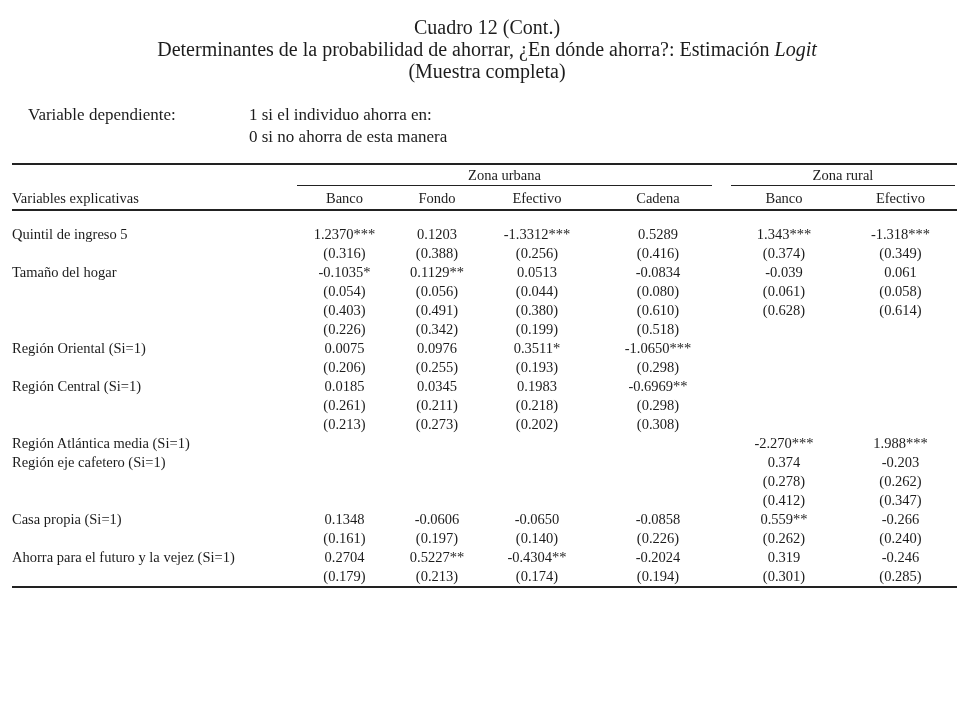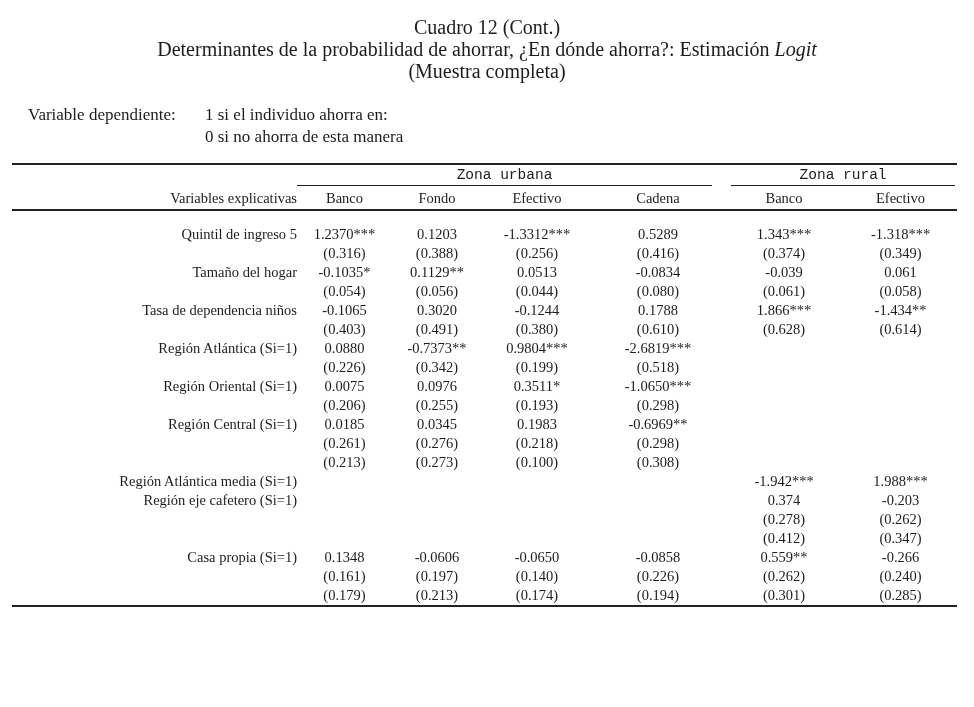--- a/index.html
+++ b/index.html
@@ -29,21 +29,21 @@
 
   .depvar-block {
     position: absolute;
     top: 104px;
     left: 28px;
     font-size: 17px;
     line-height: 22px;
   }
   .depvar-block .dv-row { display: flex; }
   .depvar-label { width: 177px; }
-  .depvar-def div { white-space: nowrap; }
+  .depvar-def div { white-space: nowrap; margin-left: 44px; }
 
   .table-wrap {
     position: absolute;
     top: 163px;
     left: 12px;
     width: 945px;
   }
   table.paper-table {
     border-collapse: collapse;
     table-layout: fixed;
@@ -61,32 +61,31 @@
   col.c-refect  { width: 113px; }
 
   th { font-weight: normal; padding: 0; }
   td { padding: 0; }
 
   tr.group-row th { height: 21px; vertical-align: bottom; }
   .spanline {
     border-bottom: 1.5px solid #222;
     line-height: 20px;
     height: 20px;
-    font-family: Liberation Mono, monospace;
   }
   th.spanner.urban .spanline { margin-right: 12px; }
   th.spanner.rural .spanline { margin-left: 7px; margin-right: 2px; }
 
   tr.colhead-row th {
     height: 23px;
     line-height: 22px;
     vertical-align: middle;
     border-bottom: 2px solid #222;
   }
-  .lbl { text-align: right; }
+  .lbl { text-align: left; }
   .num { text-align: center; }
 
   tbody tr.spacer td { height: 14px; }
   tbody td {
     height: 19px;
     line-height: 19px;
     white-space: nowrap;
   }
 </style>
 </head>
@@ -173,47 +172,29 @@
         <tr>
           <td class="lbl"></td>
           <td class="num">(0.054)</td>
           <td class="num">(0.056)</td>
           <td class="num">(0.044)</td>
           <td class="num">(0.080)</td>
           <td class="num">(0.061)</td>
           <td class="num">(0.058)</td>
         </tr>
         <tr>
-          <td class="lbl">Tasa de dependencia niños</td>
-          <td class="num">-0.1065</td>
-          <td class="num">0.3020</td>
-          <td class="num">-0.1244</td>
-          <td class="num">0.1788</td>
-          <td class="num">1.866***</td>
-          <td class="num">-1.434**</td>
-        </tr>
-        <tr>
           <td class="lbl"></td>
           <td class="num">(0.403)</td>
           <td class="num">(0.491)</td>
           <td class="num">(0.380)</td>
           <td class="num">(0.610)</td>
           <td class="num">(0.628)</td>
           <td class="num">(0.614)</td>
         </tr>
         <tr>
-          <td class="lbl">Región Atlántica (Si=1)</td>
-          <td class="num">0.0880</td>
-          <td class="num">-0.7373**</td>
-          <td class="num">0.9804***</td>
-          <td class="num">-2.6819***</td>
-          <td class="num"></td>
-          <td class="num"></td>
-        </tr>
-        <tr>
           <td class="lbl"></td>
           <td class="num">(0.226)</td>
           <td class="num">(0.342)</td>
           <td class="num">(0.199)</td>
           <td class="num">(0.518)</td>
           <td class="num"></td>
           <td class="num"></td>
         </tr>
         <tr>
           <td class="lbl">Región Oriental (Si=1)</td>
@@ -238,42 +219,42 @@
           <td class="num">0.0185</td>
           <td class="num">0.0345</td>
           <td class="num">0.1983</td>
           <td class="num">-0.6969**</td>
           <td class="num"></td>
           <td class="num"></td>
         </tr>
         <tr>
           <td class="lbl"></td>
           <td class="num">(0.261)</td>
-          <td class="num">(0.276)</td>
+          <td class="num">(0.211)</td>
           <td class="num">(0.218)</td>
           <td class="num">(0.298)</td>
           <td class="num"></td>
           <td class="num"></td>
         </tr>
         <tr>
           <td class="lbl"></td>
           <td class="num">(0.213)</td>
           <td class="num">(0.273)</td>
-          <td class="num">(0.100)</td>
+          <td class="num">(0.202)</td>
           <td class="num">(0.308)</td>
           <td class="num"></td>
           <td class="num"></td>
         </tr>
         <tr>
           <td class="lbl">Región Atlántica media (Si=1)</td>
           <td class="num"></td>
           <td class="num"></td>
           <td class="num"></td>
           <td class="num"></td>
-          <td class="num">-1.942***</td>
+          <td class="num">-2.270***</td>
           <td class="num">1.988***</td>
         </tr>
         <tr>
           <td class="lbl">Región eje cafetero (Si=1)</td>
           <td class="num"></td>
           <td class="num"></td>
           <td class="num"></td>
           <td class="num"></td>
           <td class="num">0.374</td>
           <td class="num">-0.203</td>
@@ -308,20 +289,29 @@
         <tr>
           <td class="lbl"></td>
           <td class="num">(0.161)</td>
           <td class="num">(0.197)</td>
           <td class="num">(0.140)</td>
           <td class="num">(0.226)</td>
           <td class="num">(0.262)</td>
           <td class="num">(0.240)</td>
         </tr>
         <tr>
+          <td class="lbl">Ahorra para el futuro y la vejez (Si=1)</td>
+          <td class="num">0.2704</td>
+          <td class="num">0.5227**</td>
+          <td class="num">-0.4304**</td>
+          <td class="num">-0.2024</td>
+          <td class="num">0.319</td>
+          <td class="num">-0.246</td>
+        </tr>
+        <tr>
           <td class="lbl"></td>
           <td class="num">(0.179)</td>
           <td class="num">(0.213)</td>
           <td class="num">(0.174)</td>
           <td class="num">(0.194)</td>
           <td class="num">(0.301)</td>
           <td class="num">(0.285)</td>
         </tr>
       </tbody>
   </table>

